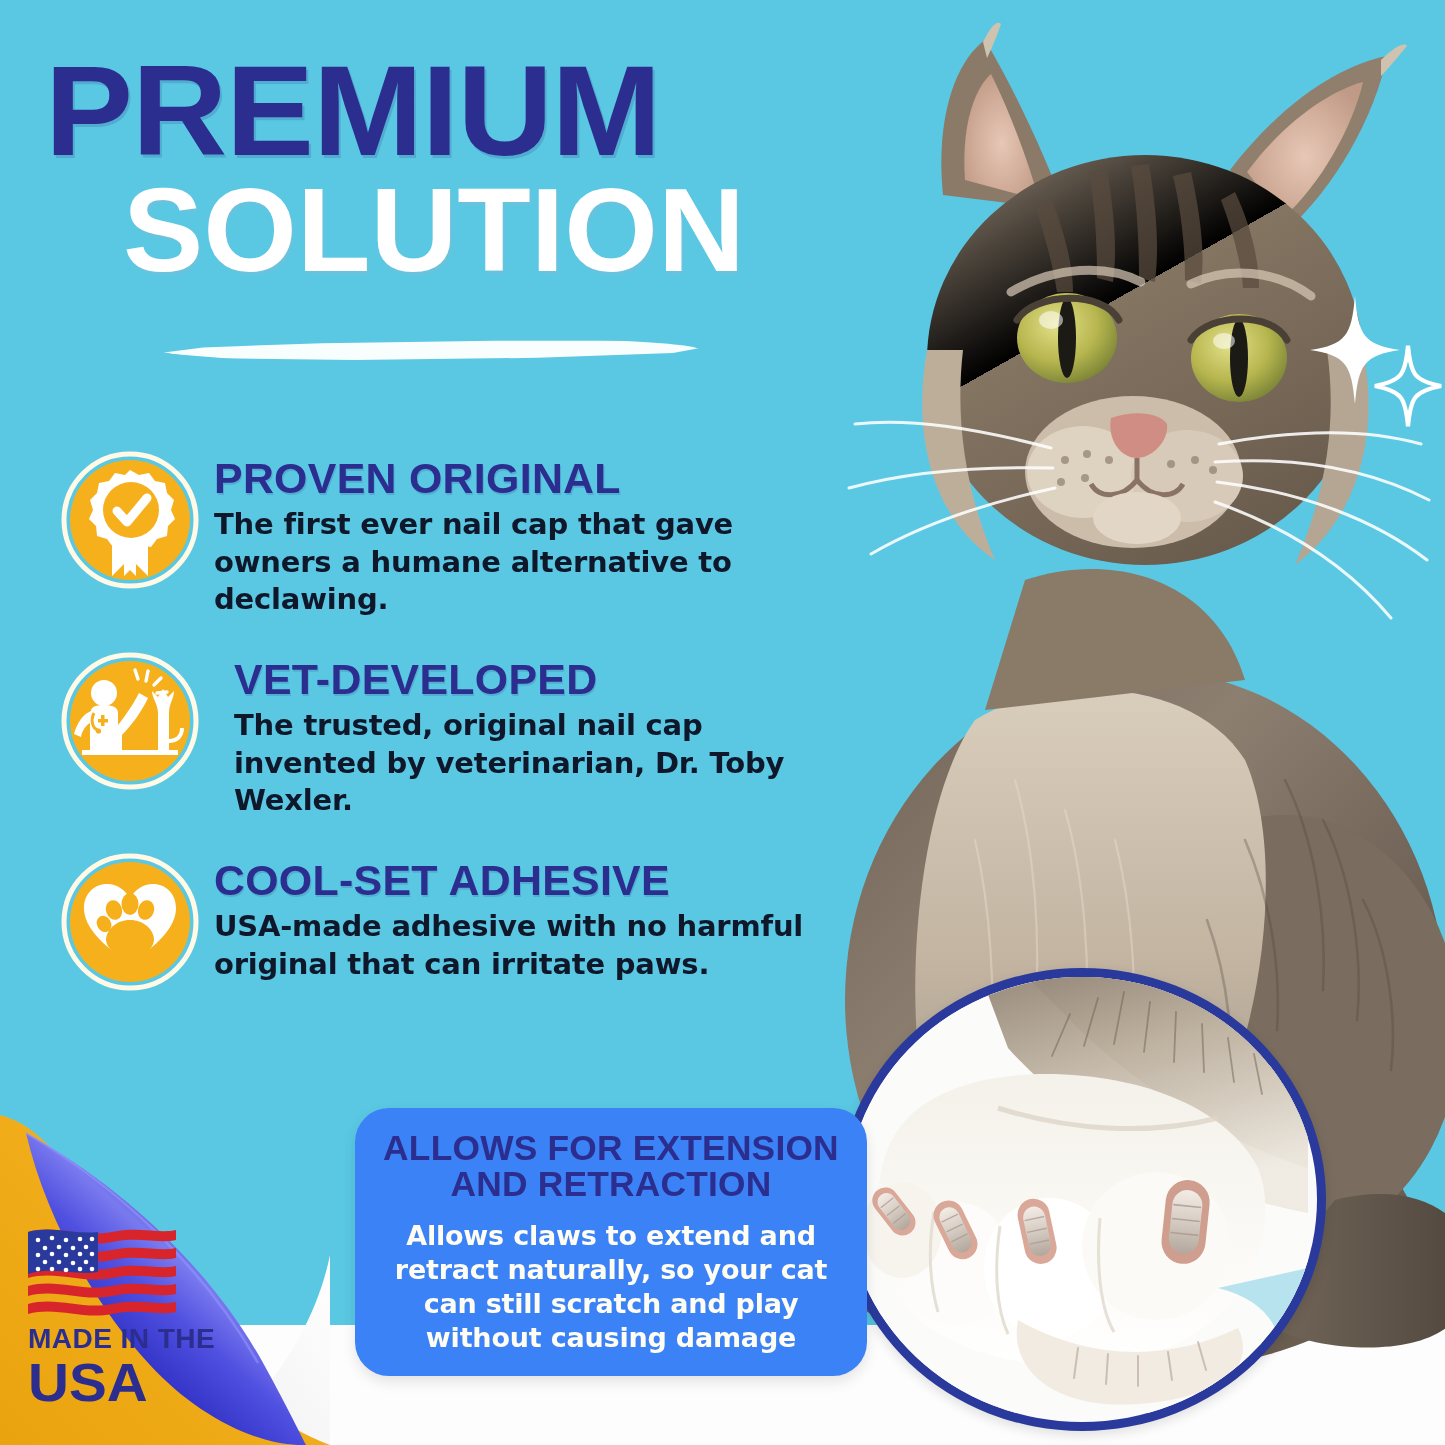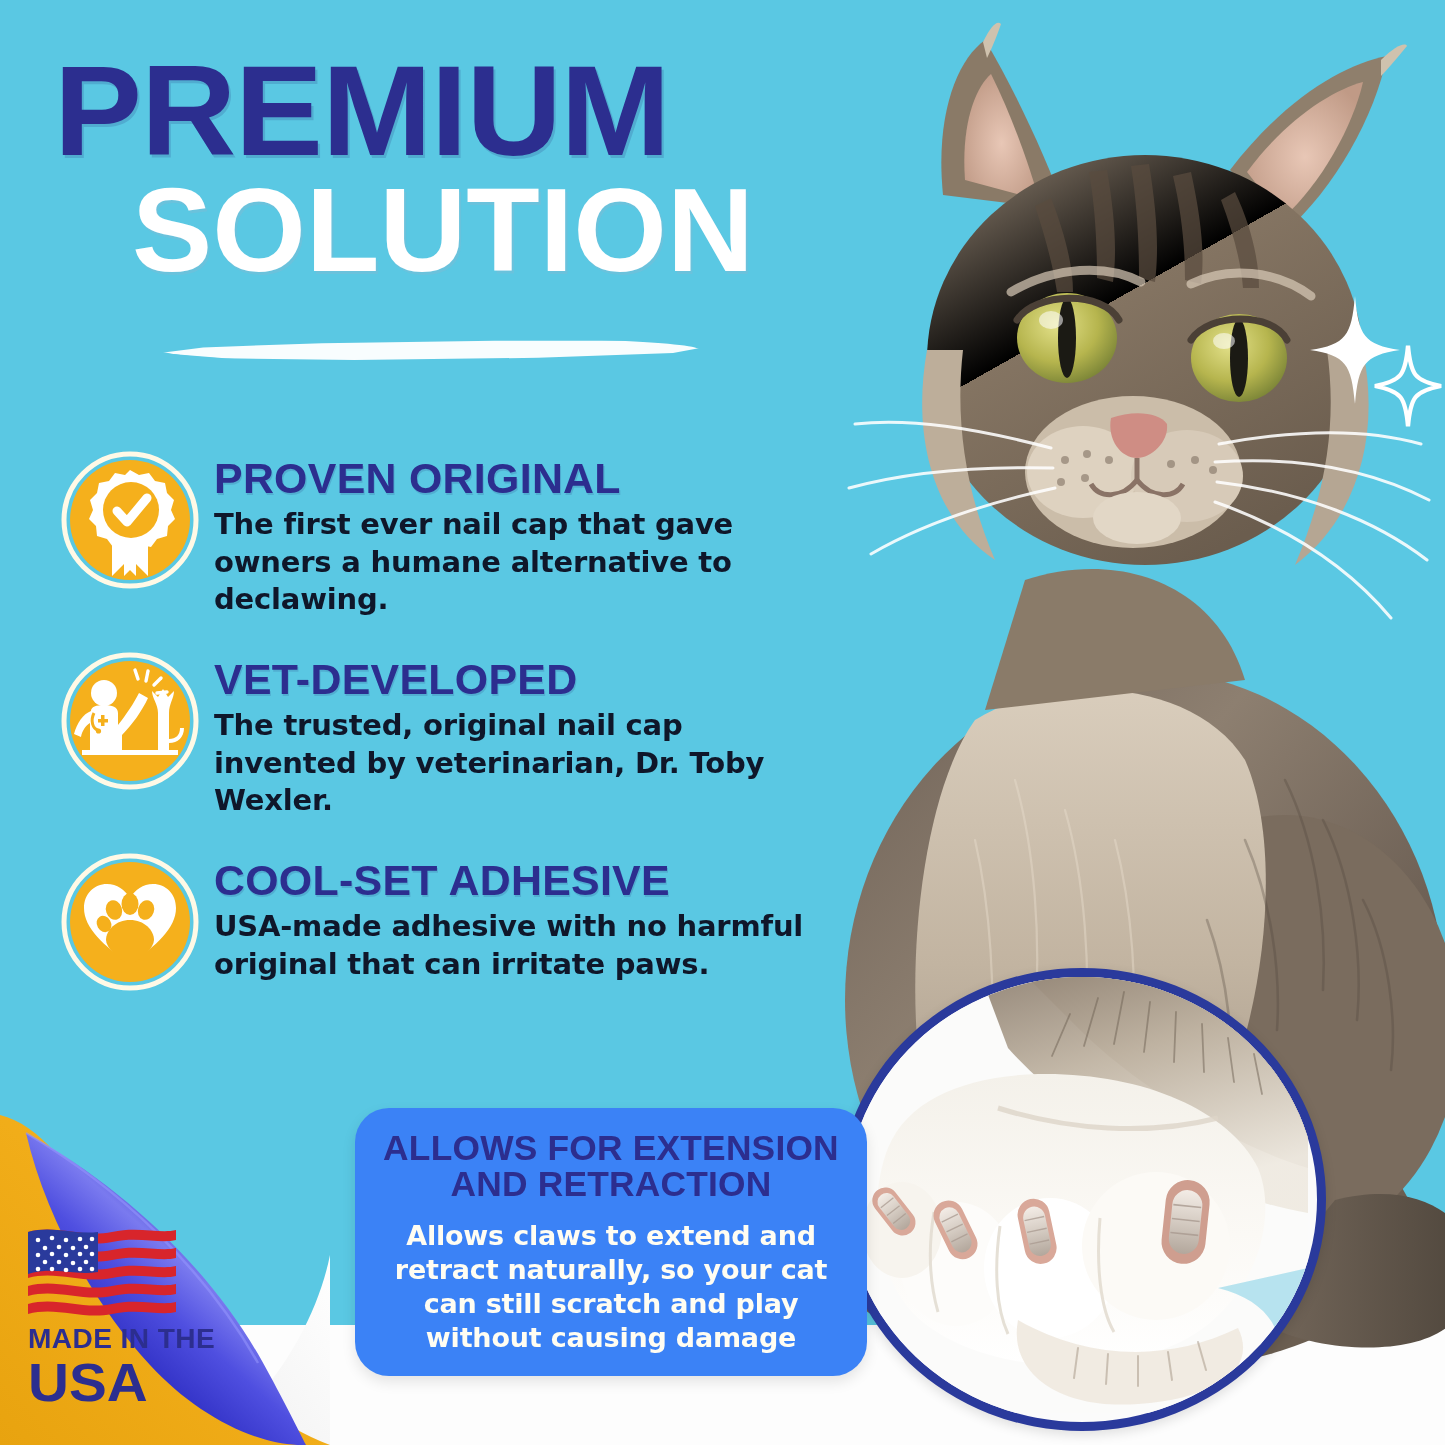--- a/index.html
+++ b/index.html
@@ -31,21 +31,21 @@
   }
   .cat-svg{position:absolute;left:0;top:0;width:640px;height:1370px;}
 
   
   .sparkle{position:absolute;}
   .sp1{left:1310px;top:295px;width:90px;height:110px;}
   .sp2{left:1372px;top:340px;width:72px;height:92px;}
 
   
   .headline{
-    position:absolute;left:54px;top:52px;width:790px;
+    position:absolute;left:45px;top:52px;width:790px;
   }
   .h-premium{
     font-family:"Liberation Sans", sans-serif;
     font-weight:700;
     font-size:128px;
     letter-spacing:-1px;
     line-height:0.92;
     color:#2c2e8f;
     transform:scaleX(1.03);
     transform-origin:left center;
@@ -111,21 +111,21 @@
     font-family:"DejaVu Sans", sans-serif;
     font-weight:700;
     font-size:29px;
     line-height:1.30;
     color:#0f172a;
     margin:0;
     letter-spacing:-0.2px;
   }
 
   
-  .feature.r2{margin-top:8px;}
+  .feature.r2{margin-top:8px;gap:20px;}
   .feature.r3{margin-top:22px;}
 
   
   .callout{
     position:absolute;left:355px;top:1108px;
     width:512px;height:268px;
     background:#3b82f6;
     border-radius:34px;
     box-shadow:0 6px 14px rgba(0,0,0,0.10);
     padding:16px 22px 10px 22px;

